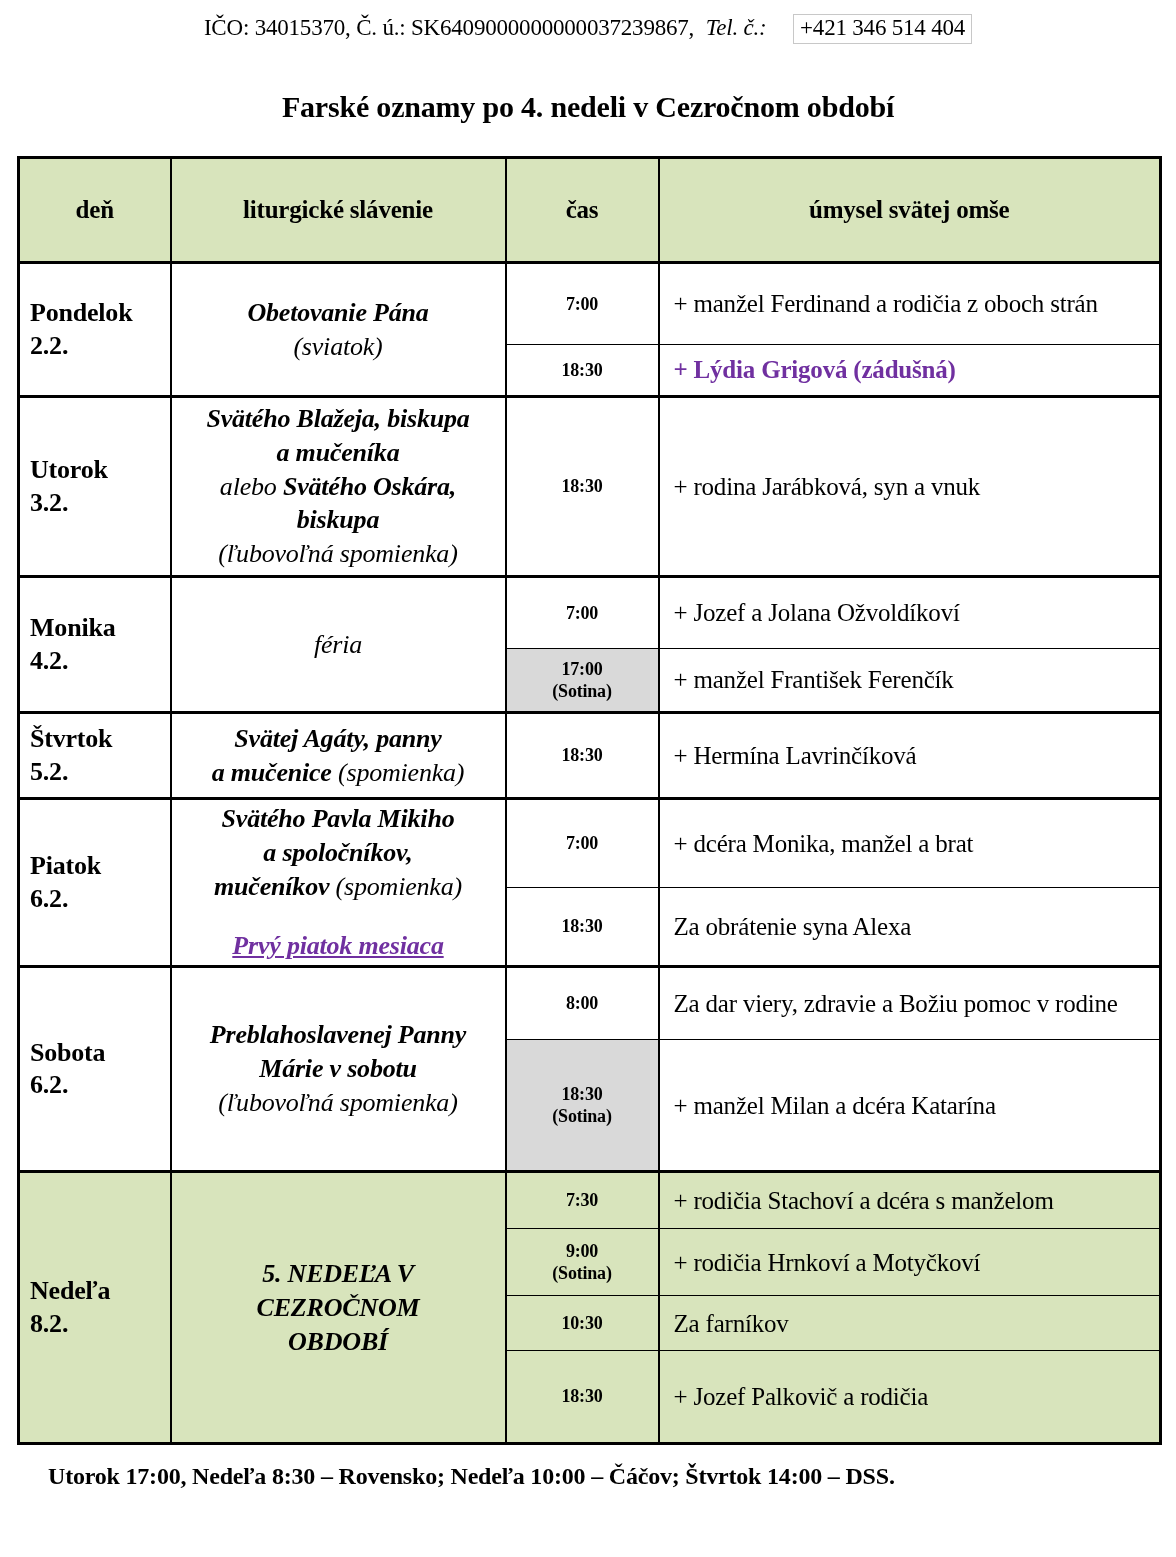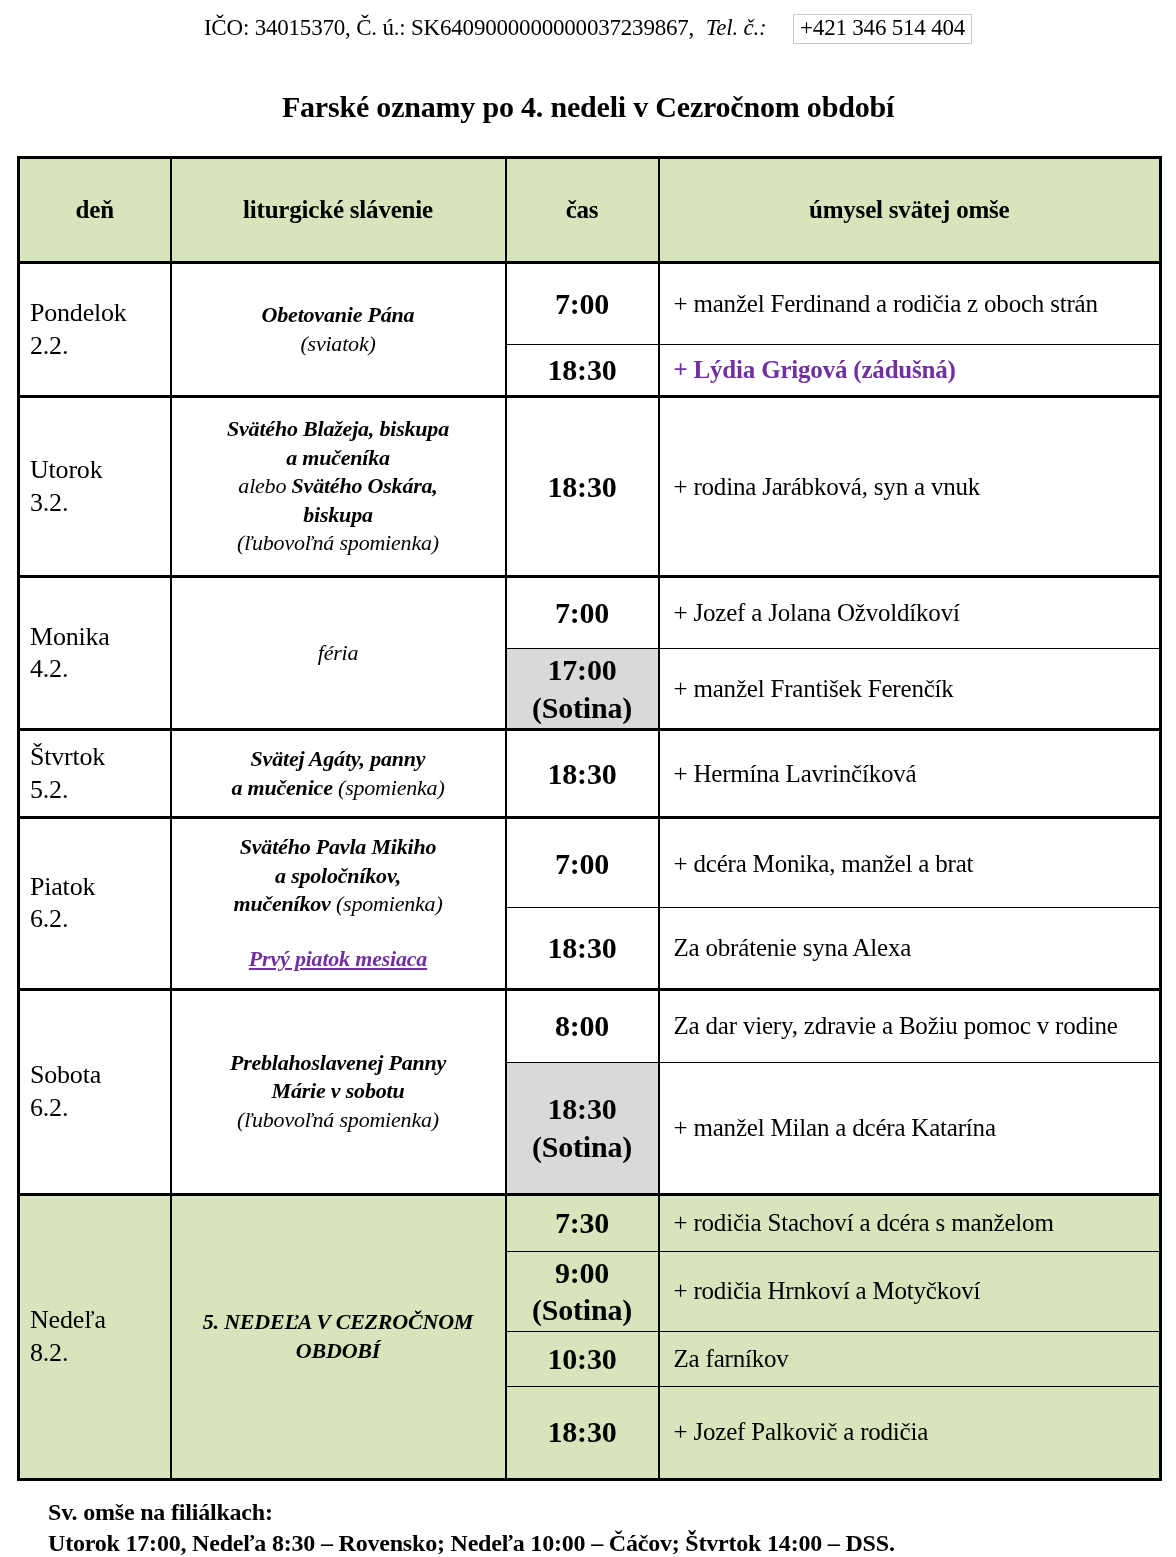--- a/index.html
+++ b/index.html
@@ -53,39 +53,39 @@
   }
   thead th{
     background:var(--green);
     font-size:25px;
     font-weight:bold;
     text-align:center;
   }
   tr.day-first td{ border-top:3px solid var(--ink); }
   td.day-cell{
     font-size:26px;
-    font-weight:normal;
+    font-weight:bold;
     text-align:left;
     padding-left:10px;
     line-height:1.25;
   }
   td.cel-cell{
     text-align:center;
-    font-size:22px;
+    font-size:26px;
     font-style:italic;
     line-height:1.3;
-    padding:14px 8px;
+    padding:2px 8px;
   }
   .cel-line .b{ font-weight:bold; }
   .cel-line .p{ color:var(--purple); }
   .cel-line .u{ text-decoration:underline; }
   .cel-line.spacer-before{ margin-top:26px; }
   td.time-cell{
     text-align:center;
-    font-size:30px;
+    font-size:18px;
     font-weight:bold;
     line-height:1.25;
   }
   td.time-cell.gray{ background:var(--gray); }
   td.int-cell{
     font-size:25px;
     text-align:left;
     padding-left:14px;
     padding-right:10px;
     line-height:1.25;
@@ -274,15 +274,14 @@
       <tr class=" sunday" style="height: 93px;">
         <td class="time-cell">
           <div class="time-val">18:30</div>
         </td>
         <td class="int-cell"><span>+ Jozef Palkovič a rodičia</span></td>
       </tr>
     </tbody>
 </table>
 
 <div class="doc-footer">
-  <div>Sv. omše na filiálkach:</div>
   <div>Utorok 17:00, Nedeľa 8:30 – Rovensko; Nedeľa 10:00 – Čáčov; Štvrtok 14:00 – DSS.</div>
 </div>
 
 </body></html>

